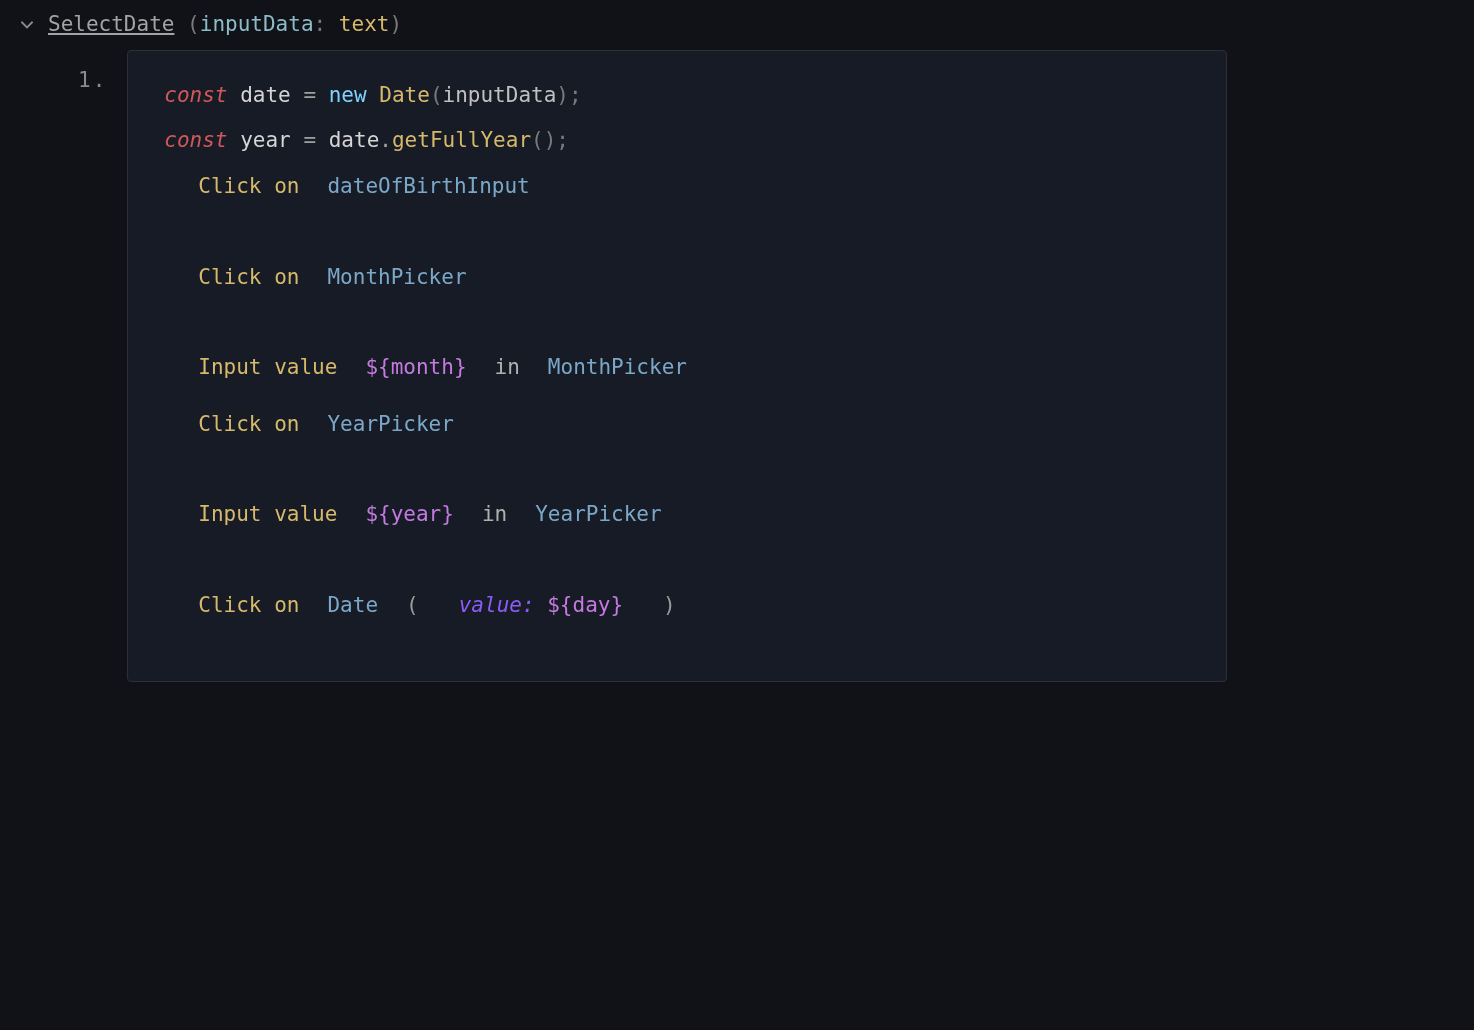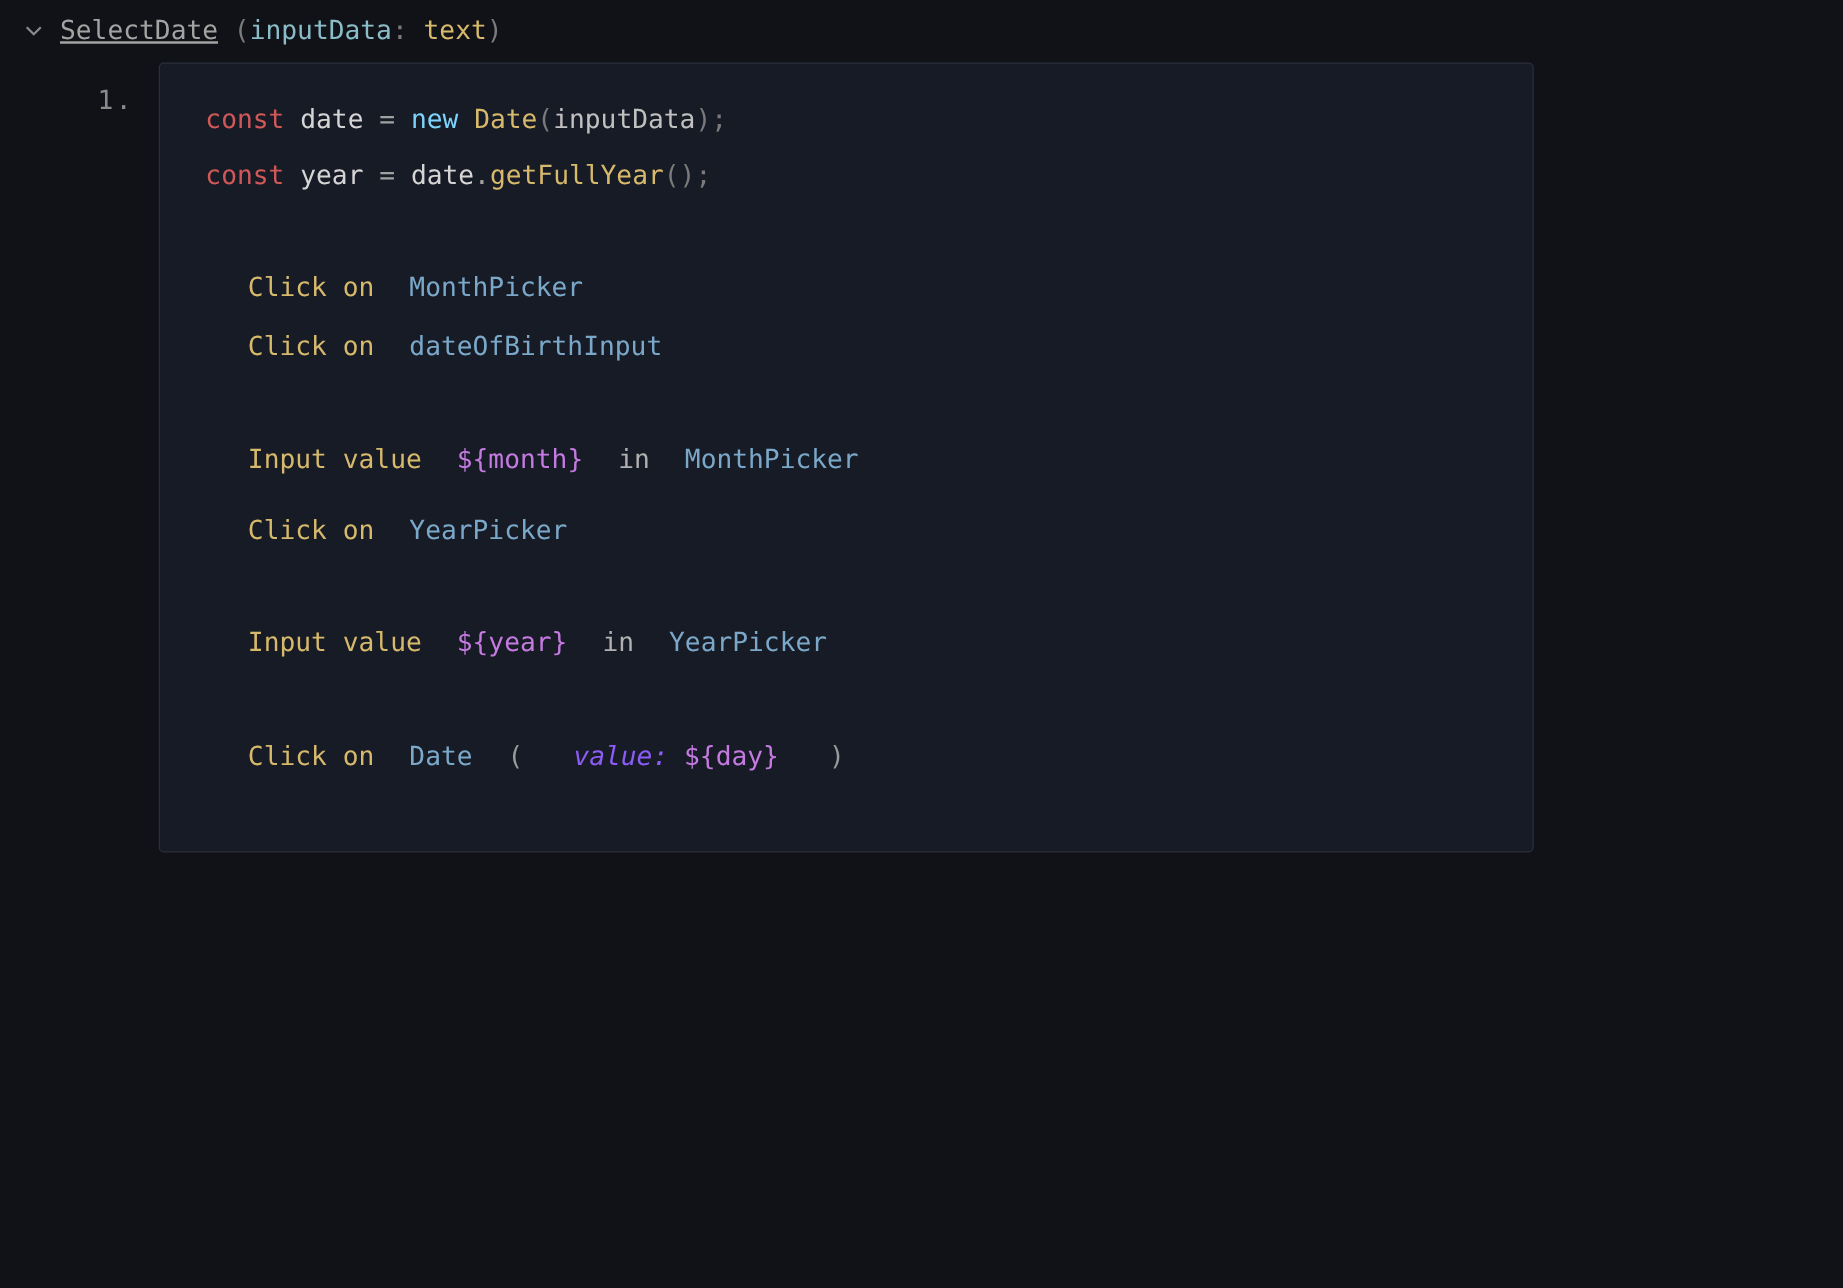--- a/index.html
+++ b/index.html
@@ -65,21 +65,21 @@
       border: 1px solid #2a2f3a;
       border-radius: 4px;
       padding: 28px 36px 60px 36px;
       width: 1100px;
       line-height: 1.55;
     }
     .code-line {
       white-space: pre;
       margin-bottom: 12px;
     }
-    .kw-const { color: #d05858; }
+    .kw-const { color: #d05858; font-style: italic; }
     .var-name { color: #d5d5d5; }
     .op { color: #a0a0a0; }
     .kw-new { color: #7dd3fc; }
     .class-name { color: #d6b96a; }
     .bracket { color: #7a7a7a; }
     .arg { color: #c0c0c0; }
     .dot { color: #a0a0a0; }
     .method { color: #d6b96a; }
     .semi { color: #7a7a7a; }
 
@@ -122,23 +122,23 @@
 <div class="main-row">
   <div class="step-number">1.</div>
   <div class="code-block">
 
     <div class="code-line"><span class="kw-const">const</span> <span class="var-name">date</span> <span class="op">=</span> <span class="kw-new">new</span> <span class="class-name">Date</span><span class="bracket">(</span><span class="arg">inputData</span><span class="bracket">)</span><span class="semi">;</span></div>
 
 
 
     <div class="code-line"><span class="kw-const">const</span> <span class="var-name">year</span> <span class="op">=</span> <span class="var-name">date</span><span class="dot">.</span><span class="method">getFullYear</span><span class="bracket">()</span><span class="semi">;</span></div>
 
+    <div class="cmd-line first"><span class="indent"></span><span class="cmd-word">Click</span> <span class="cmd-word">on</span><span class="space-md"></span><span class="cmd-target">dateOfBirthInput</span></div>
+
     <div class="cmd-line" style="margin-top:58px;"><span class="indent"></span><span class="cmd-word">Click</span> <span class="cmd-word">on</span><span class="space-md"></span><span class="cmd-target">MonthPicker</span></div>
-
-    <div class="cmd-line first"><span class="indent"></span><span class="cmd-word">Click</span> <span class="cmd-word">on</span><span class="space-md"></span><span class="cmd-target">dateOfBirthInput</span></div>
 
     <div class="cmd-line" style="margin-top:58px;"><span class="indent"></span><span class="cmd-word">Input</span> <span class="cmd-word">value</span><span class="space-md"></span><span class="tpl-open">${</span><span class="tpl-var">month</span><span class="tpl-close">}</span><span class="space-md"></span><span class="cmd-in">in</span><span class="space-md"></span><span class="cmd-target">MonthPicker</span></div>
 
     <div class="cmd-line" style="margin-top:24px;"><span class="indent"></span><span class="cmd-word">Click</span> <span class="cmd-word">on</span><span class="space-md"></span><span class="cmd-target">YearPicker</span></div>
 
     <div class="cmd-line" style="margin-top:58px;"><span class="indent"></span><span class="cmd-word">Input</span> <span class="cmd-word">value</span><span class="space-md"></span><span class="tpl-open">${</span><span class="tpl-var">year</span><span class="tpl-close">}</span><span class="space-md"></span><span class="cmd-in">in</span><span class="space-md"></span><span class="cmd-target">YearPicker</span></div>
 
     <div class="cmd-line" style="margin-top:58px;"><span class="indent"></span><span class="cmd-word">Click</span> <span class="cmd-word">on</span><span class="space-md"></span><span class="cmd-target">Date</span><span class="space-md"></span><span class="arg-paren">(</span><span class="space-lg"></span><span class="arg-label">value:</span><span>&nbsp;</span><span class="tpl-open">${</span><span class="tpl-var">day</span><span class="tpl-close">}</span><span class="space-lg"></span><span class="arg-paren">)</span></div>
 
   </div>

